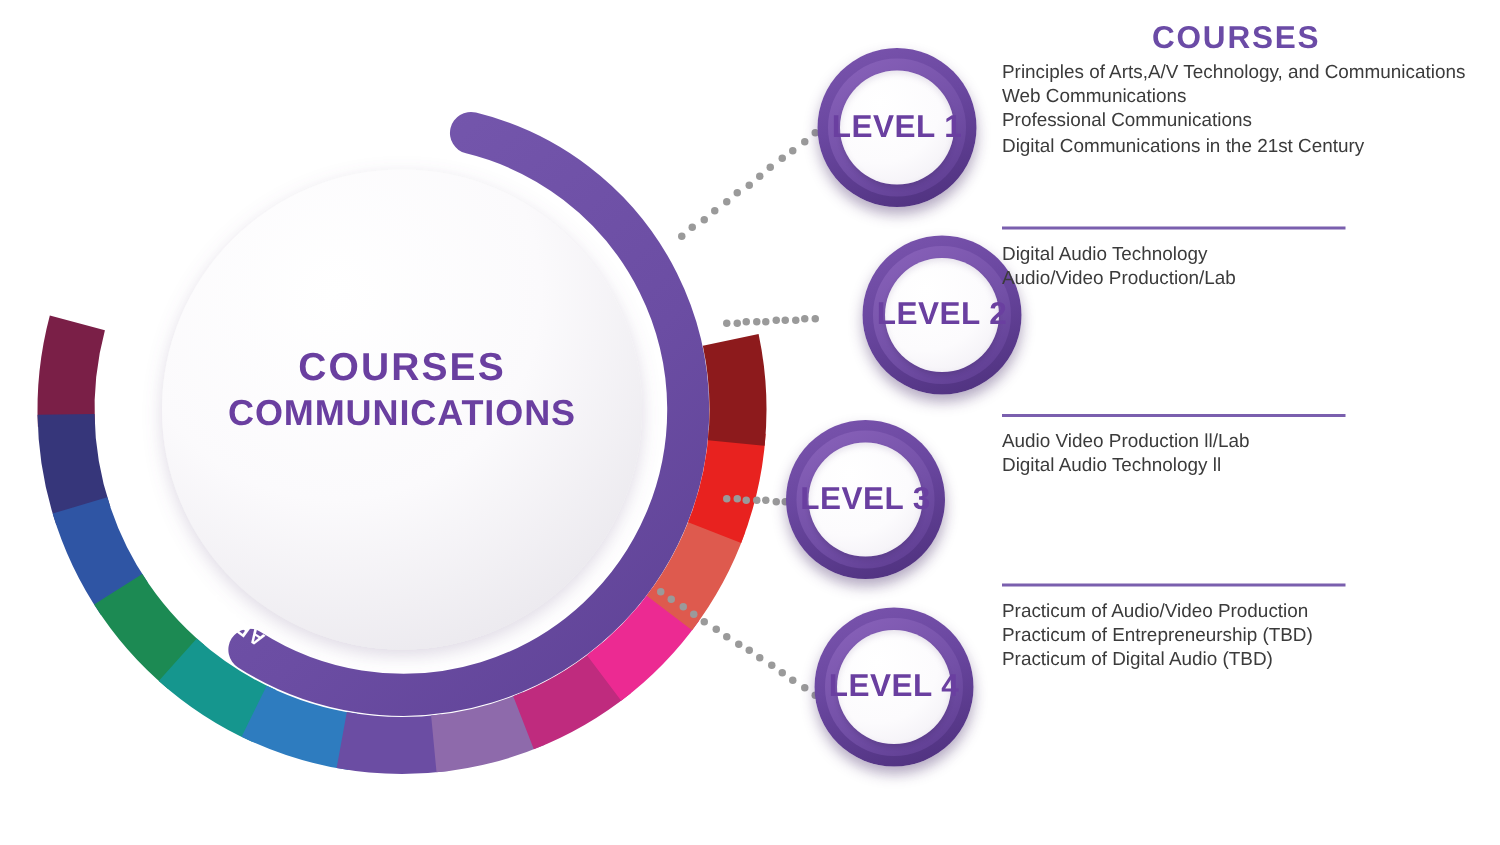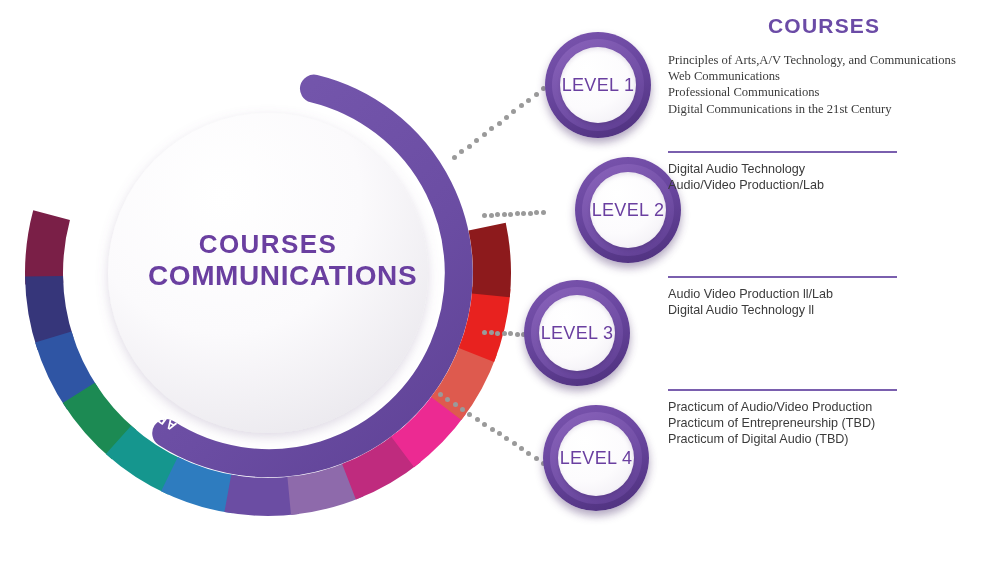--- a/index.html
+++ b/index.html
@@ -36,21 +36,21 @@
     position:absolute;left:7px;top:7px;width:92px;height:92px;border-radius:50%;
     background:linear-gradient(150deg,#8a63bb 0%,#7350a7 55%,#5b3a8e 100%);
   }
   .lvl-inner{
     position:absolute;left:15px;top:15px;width:76px;height:76px;border-radius:50%;
     background:radial-gradient(circle at 35% 28%, #ffffff 0%, #fcfbfd 55%, #eeebf2 100%);
     box-shadow:inset 0 2px 4px rgba(120,100,150,.18), 0 2px 3px rgba(60,40,90,.22);
     display:flex;align-items:center;justify-content:center;
   }
   .lvl-label{
-    font-size:18px;font-weight:normal;color:#6a3fa0;letter-spacing:.3px;
+    font-size:21px;font-weight:bold;color:#6a3fa0;letter-spacing:.3px;
     white-space:nowrap;
   }
 
   
   #courses-heading{
     position:absolute;left:768px;top:14px;
     font-size:21px;font-weight:bold;color:#6b4ba6;letter-spacing:1.2px;
   }
   .course-group{position:absolute;left:668px;width:300px;}
   .course-line{
@@ -111,21 +111,21 @@
           <path d="M 414.14984244020275 467.1371256475791 A 243 243 0 0 0 466.179942668968 413.61902546854935 L 435.18884052320345 391.62921901667744 A 205 205 0 0 1 391.29513456889526 436.77823357100294 Z" fill="#ec2a92"></path>
           <path d="M 461.4087376215947 420.1124067222786 A 243 243 0 0 0 496.93637215966584 354.4686289461838 L 461.1356226038333 341.72867874060773 A 205 205 0 0 1 431.1637498453783 397.10717439533795 Z" fill="#de5a4e"></path>
           <path d="M 494.10939966612125 362.0142650513178 A 243 243 0 0 0 510.46033779999954 289.1859381535366 L 472.5447294197527 286.65480379207816 A 205 205 0 0 1 458.7507281133945 348.094338829301 Z" fill="#e8221f"></path>
           <path d="M 509.7903893046548 297.2158551346733 A 243 243 0 0 0 505.7338657013637 222.68490188138372 L 468.5573764147307 230.55310652544716 A 205 205 0 0 1 471.9795465327335 293.42901359097954 Z" fill="#8d1a1c"></path>
         </g>
     </svg>
 
     
     <div style="position:absolute;left:148px;top:228px;width:240px;text-align:center;">
       <div style="font-size:26px;font-weight:bold;color:#6a3fa0;letter-spacing:1.4px;line-height:32px;">COURSES</div>
-      <div style="font-size:28px;font-weight:bold;color:#6a3fa0;letter-spacing:0.6px;line-height:32px;">COMMUNICATIONS</div>
+      <div style="font-size:24px;font-weight:bold;color:#6a3fa0;letter-spacing:0.6px;line-height:32px;">COMMUNICATIONS</div>
     </div>
   </div>
 
   <div id="connectors">
       <div class="dots">
         <div class="dot" style="left: 452px; top: 155px;"></div>
         <div class="dot" style="left: 459.417px; top: 149.25px;"></div>
         <div class="dot" style="left: 466.833px; top: 143.5px;"></div>
         <div class="dot" style="left: 474.25px; top: 137.75px;"></div>
         <div class="dot" style="left: 481.667px; top: 132px;"></div>
@@ -216,21 +216,21 @@
       <span class="lvl-label">LEVEL 4</span>
     </div>
   </div>
 
   <div id="courses-heading">COURSES</div>
 
   <div class="divider" style="top: 151px; background: rgb(122, 95, 174);"></div>
   <div class="divider" style="top: 276px; background: rgb(122, 95, 174);"></div>
   <div class="divider" style="top: 389px; background: rgb(122, 95, 174);"></div>
 
-  <div class="course-group" style="top:52px;font-family:Liberation Serif, serif;">
+  <div class="course-group" style="top:40px;">
       <div class="course-line">Principles of Arts,A/V Technology, and Communications</div>
       <div class="course-line">Web Communications</div>
       <div class="course-line">Professional Communications</div>
       <div class="course-line">Digital Communications in the 21st Century</div>
     </div>
   <div class="course-group" style="top:161px;">
       <div class="course-line">Digital Audio Technology</div>
       <div class="course-line">Audio/Video Production/Lab</div>
     </div>
   <div class="course-group" style="top:286px;">

